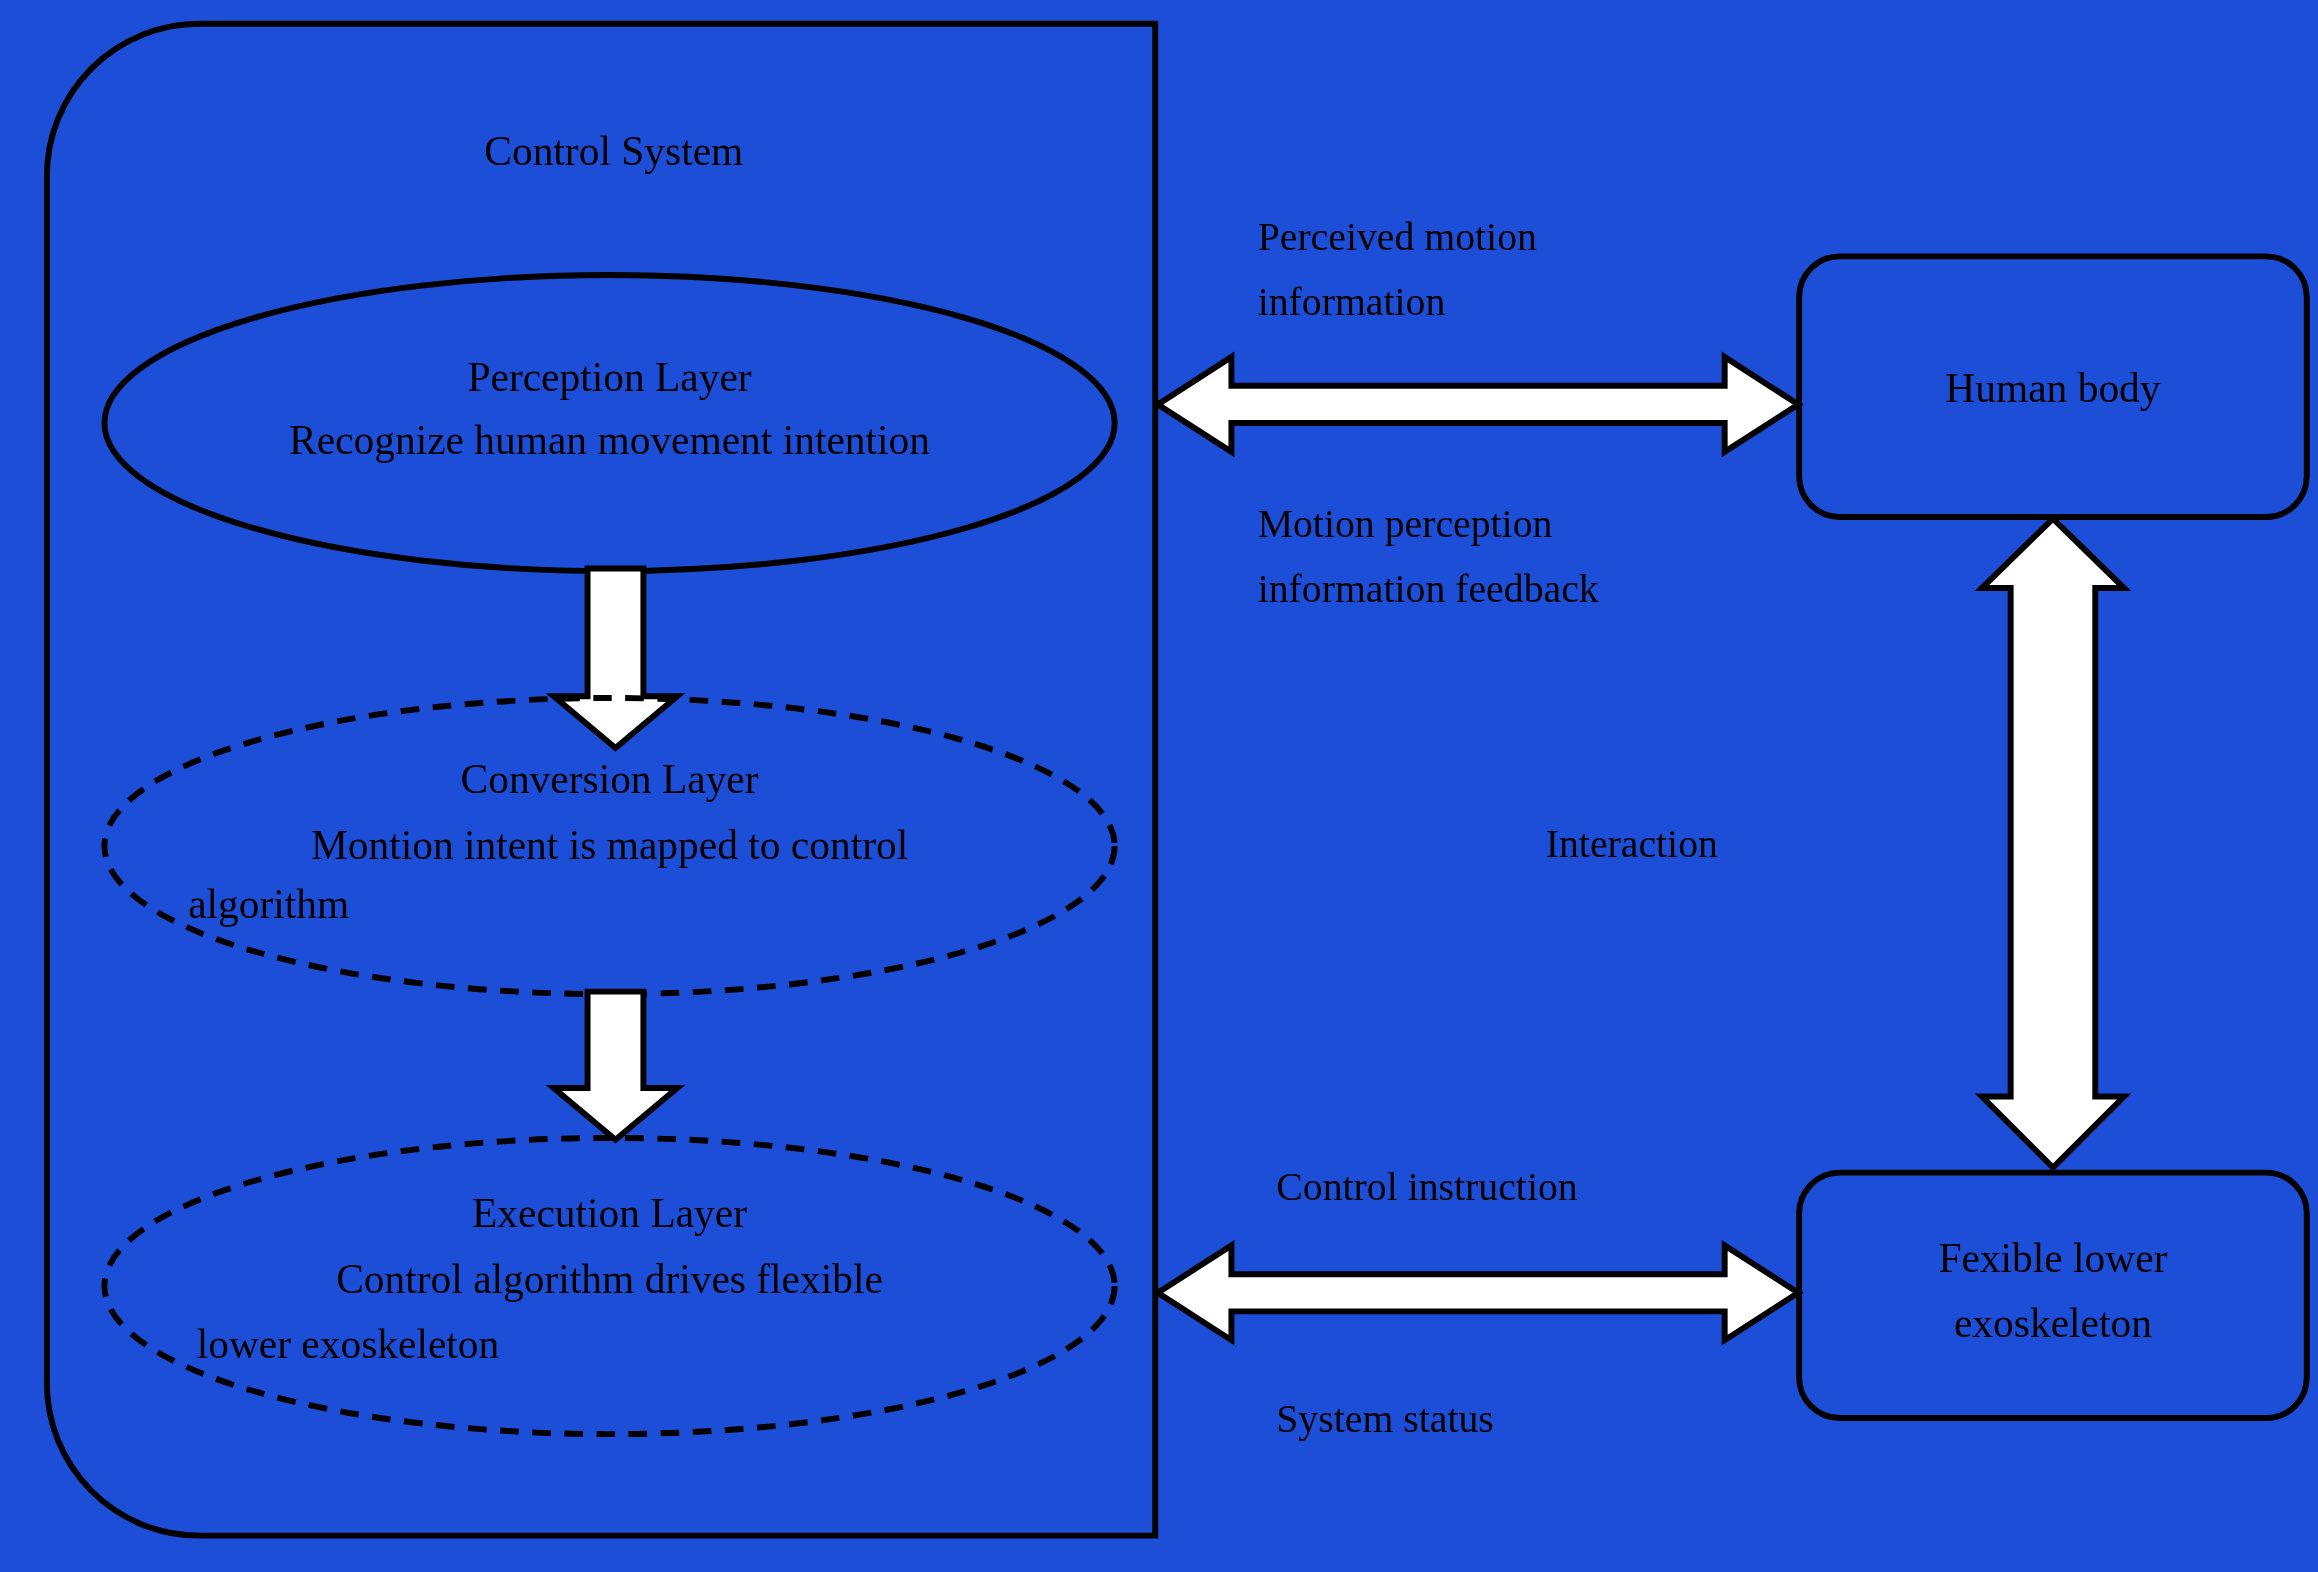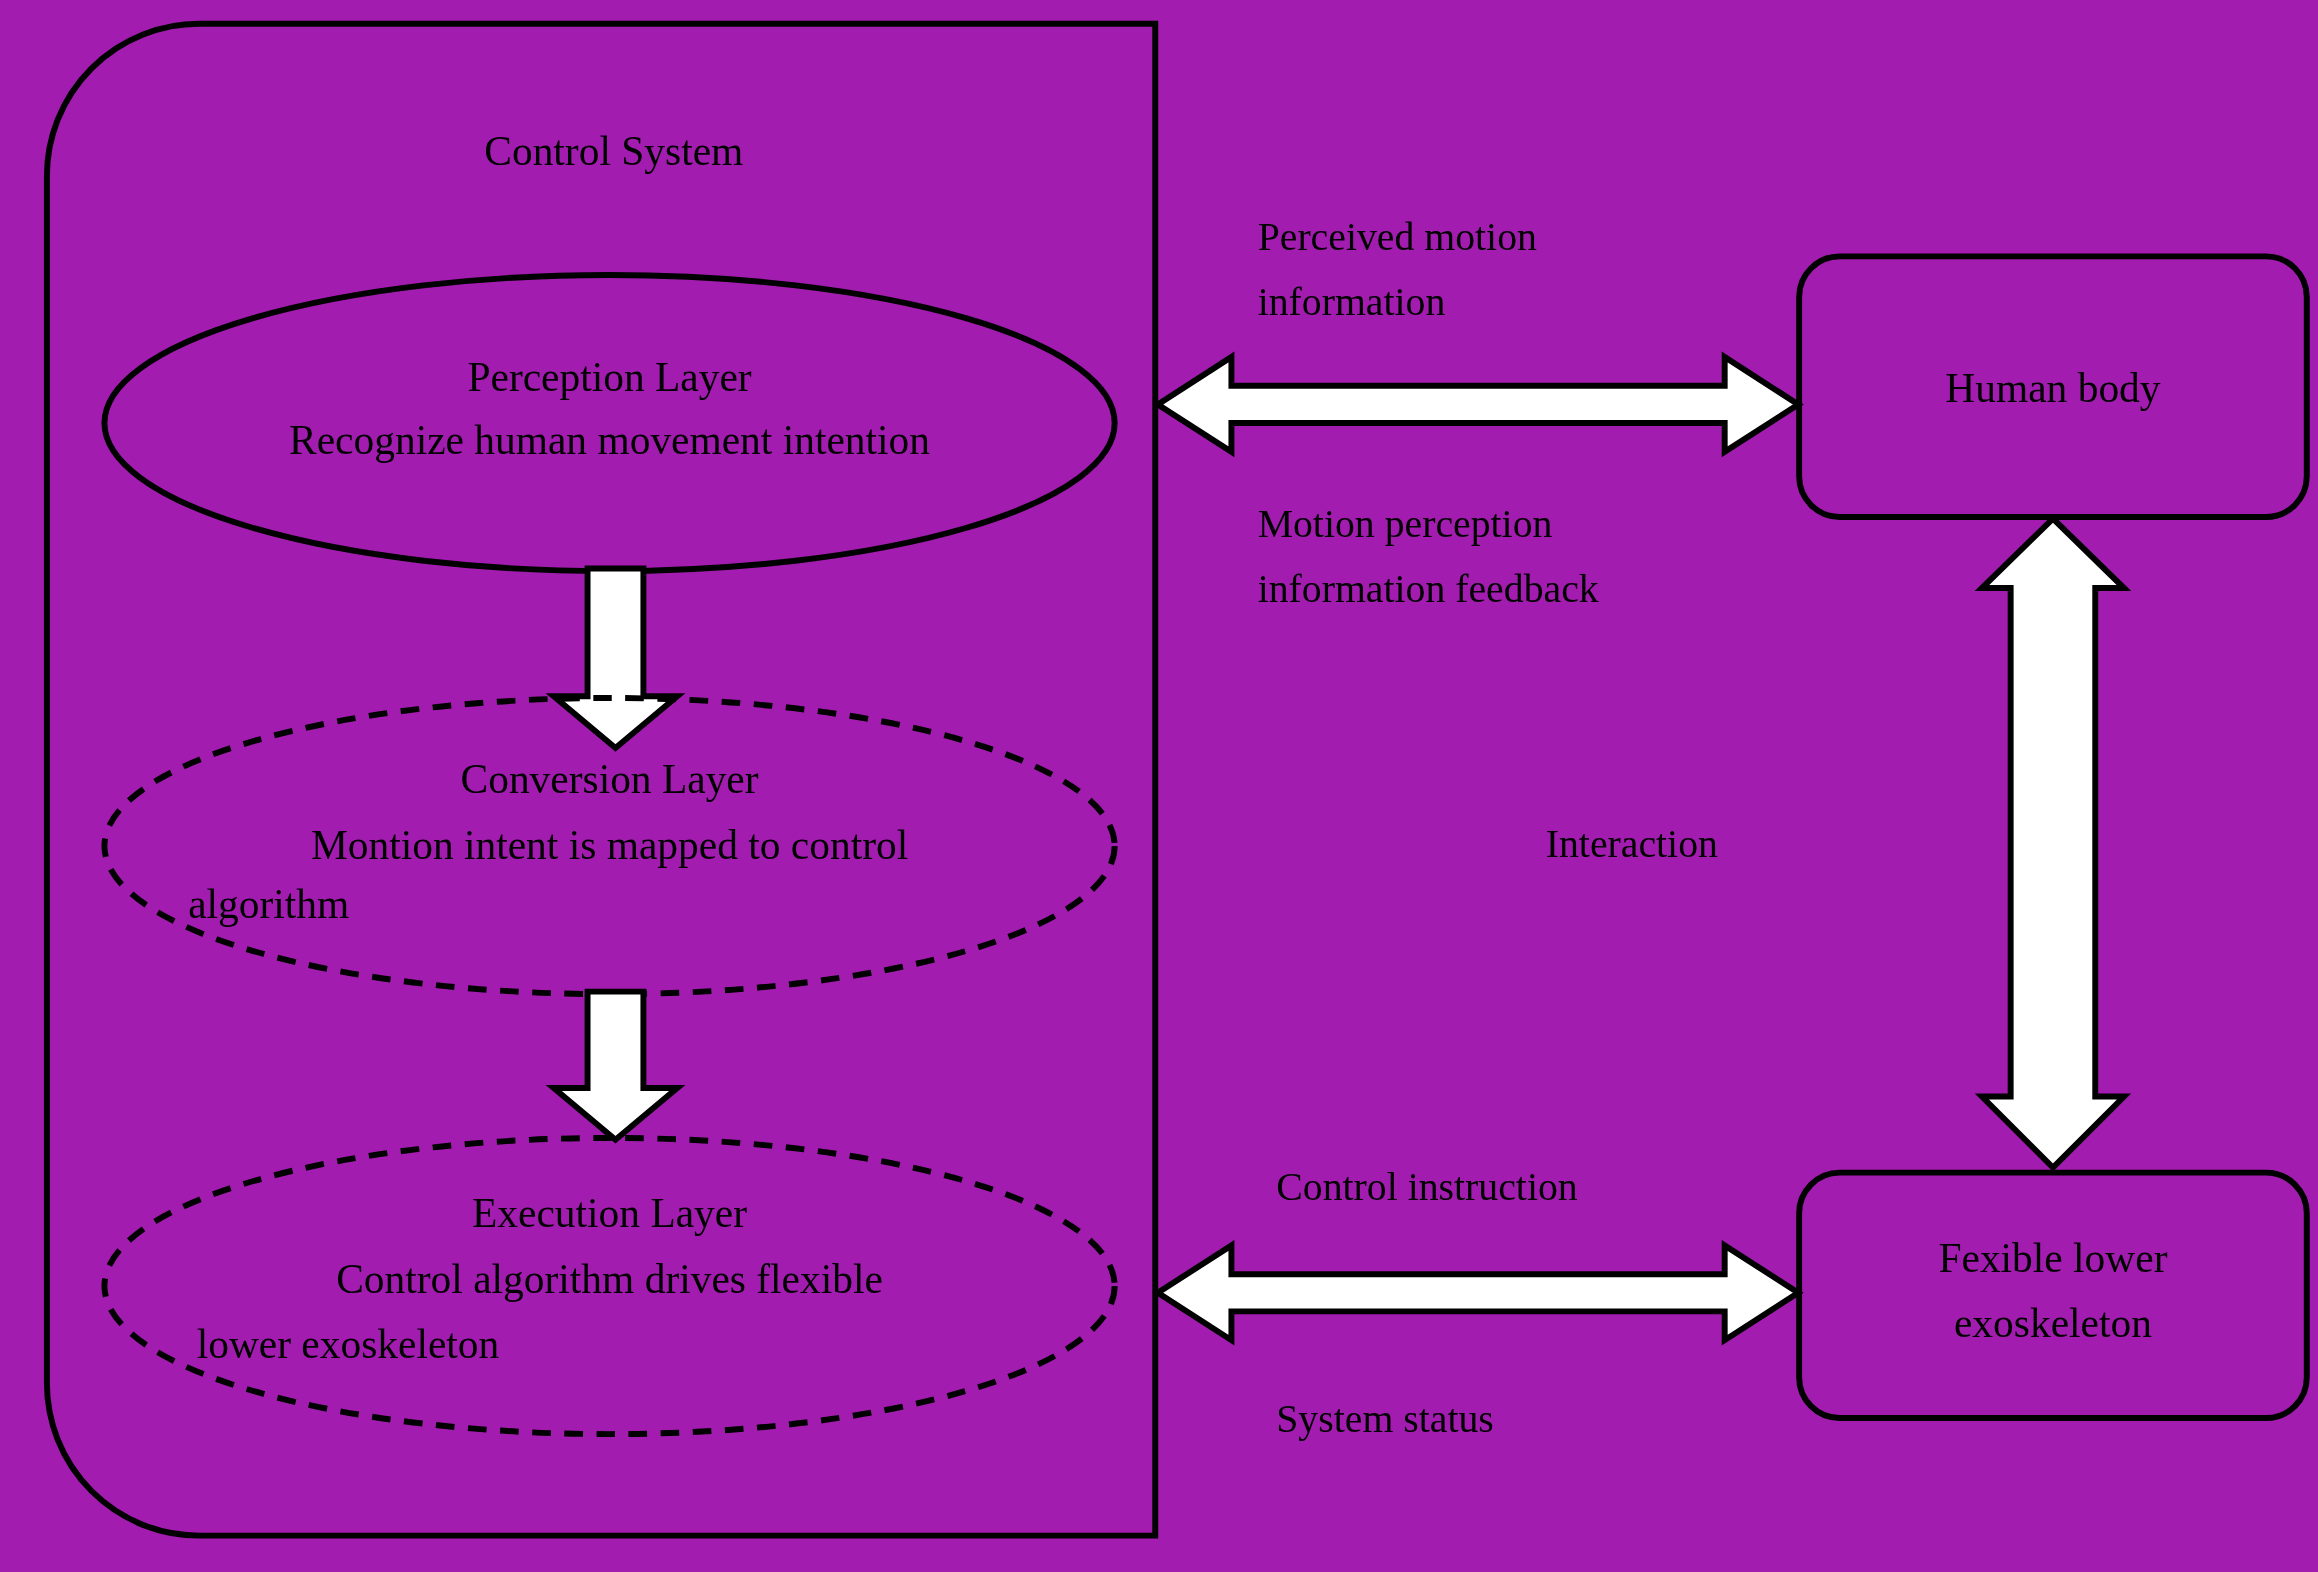--- a/index.html
+++ b/index.html
@@ -10,21 +10,21 @@
   body {
     width: 2319px;
     height: 1572px;
     overflow: hidden;
     font-family: "Liberation Serif", "DejaVu Serif", serif;
   }
   #diagram-root {
     position: relative;
     width: 2319px;
     height: 1572px;
-    background: #a21caf;
+    background: #1d4ed8;
   }
   svg#diagram-svg {
     position: absolute;
     top: 0;
     left: 0;
     width: 2319px;
     height: 1572px;
   }
   .stroke-solid {
     fill: none;

